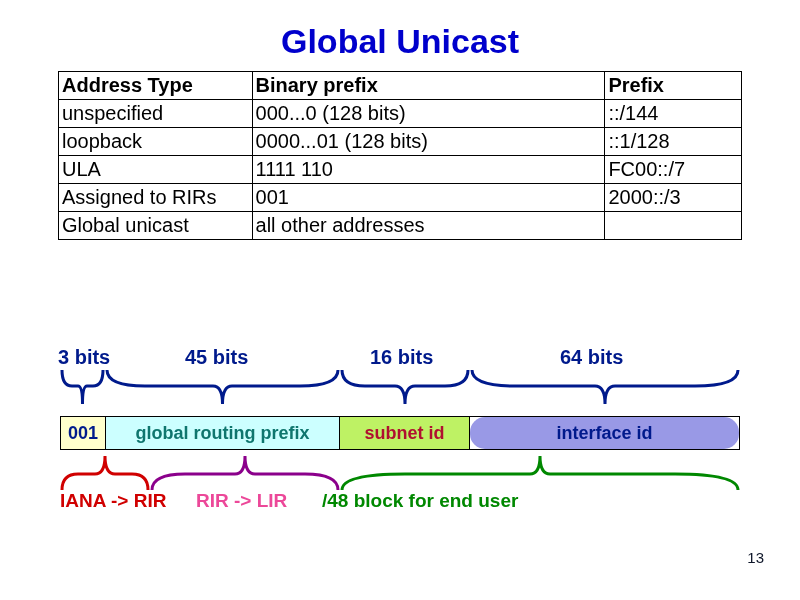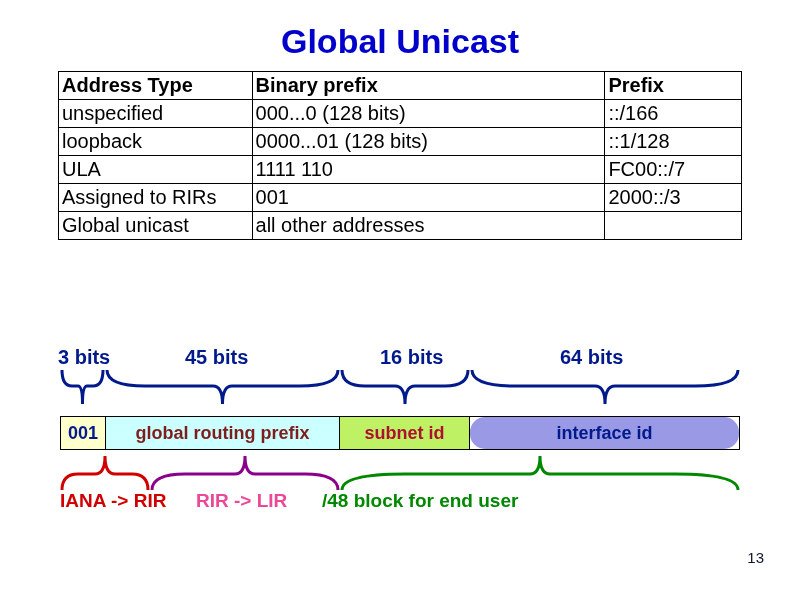--- a/index.html
+++ b/index.html
@@ -79,21 +79,21 @@
   .seg {
     display: flex;
     align-items: center;
     justify-content: center;
     border-right: 1.5px solid #000;
     box-sizing: border-box;
     white-space: nowrap;
   }
   .seg:last-child { border-right: none; border-radius: 15px; }
   .seg-001   { width: 45px;  background: #ffffcc; color: #001a8c; }
-  .seg-grp   { width: 235px; background: #ccffff; color: #7f1d1d; }
+  .seg-grp   { width: 235px; background: #ccffff; color: #0f766e; }
   .seg-sub   { width: 130px; background: #bef264; color: #b01030; }
   .seg-iface { width: 270px; background: #9999e6; color: #001a8c; }
 
   .brace-bottom { position: absolute; top: 106px; }
   .brace-bottom svg { display: block; }
 
   .bottom-row {
     position: absolute;
     top: 144px;
     width: 100%;
@@ -128,21 +128,21 @@
       </colgroup>
     <tbody>
         <tr>
       <th>Address Type</th>
       <th>Binary prefix</th>
       <th>Prefix</th>
     </tr>
     <tr>
       <td>unspecified</td>
       <td>000...0 (128 bits)</td>
-      <td>::/166</td>
+      <td>::/144</td>
     </tr>
     <tr>
       <td>loopback</td>
       <td>0000...01 (128 bits)</td>
       <td>::1/128</td>
     </tr>
     <tr>
       <td>ULA</td>
       <td>1111 110</td>
       <td>FC00::/7</td>
@@ -158,21 +158,21 @@
       <td></td>
     </tr>
   </tbody>
     </table>
 
   <div class="diagram">
 
     <div class="bits-row">
       <div class="bits-lbl" style="left:-2px;">3 bits</div>
       <div class="bits-lbl" style="left:125px;">45 bits</div>
-      <div class="bits-lbl" style="left:320px;">16 bits</div>
+      <div class="bits-lbl" style="left:310px;">16 bits</div>
       <div class="bits-lbl" style="left:500px;">64 bits</div>
     </div>
 
     <div class="brace-top" style="left:0px;">
       <svg width="45" height="40">
           <path d="M2,2 C2,18 18,18 22.5,18 C27,18 22.5,36 22.5,36 C22.5,36 18,18 22.5,18 C27,18 43,18 43,2" fill="none"></path>
           <path d="M2,2 Q2,18 12,18 L18,18 Q22.5,18 22.5,36 Q22.5,18 27,18 L33,18 Q43,18 43,2" stroke="#001a8c" stroke-width="3" fill="none"></path>
         </svg>
     </div>
     <div class="brace-top" style="left:45px;">

